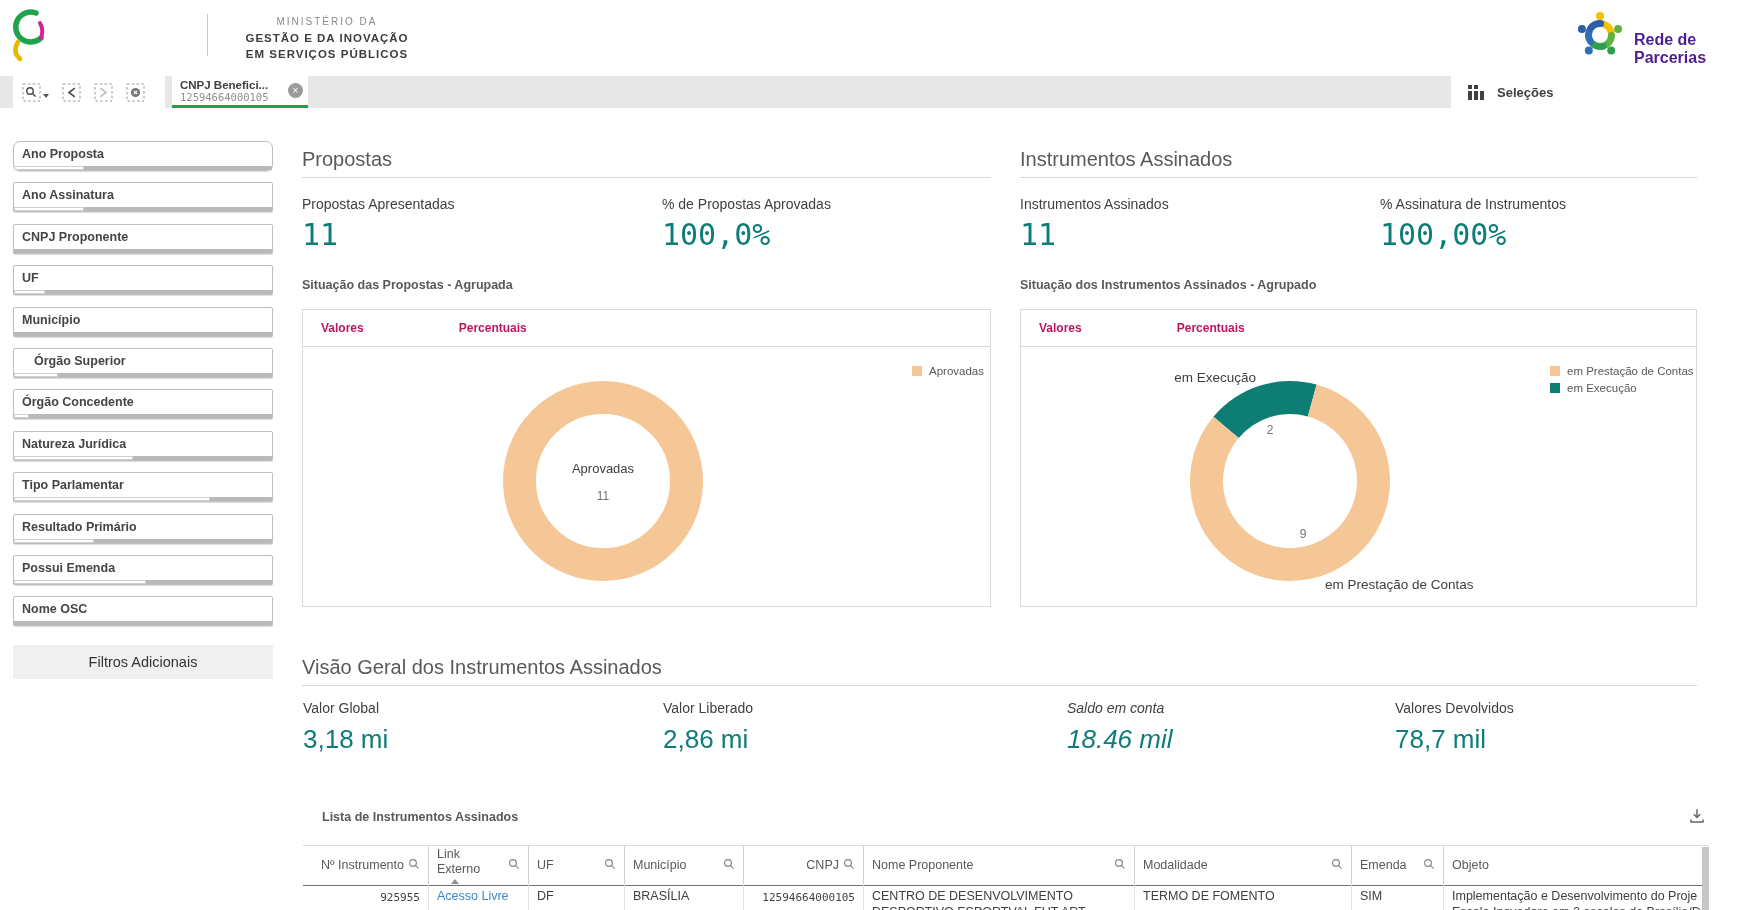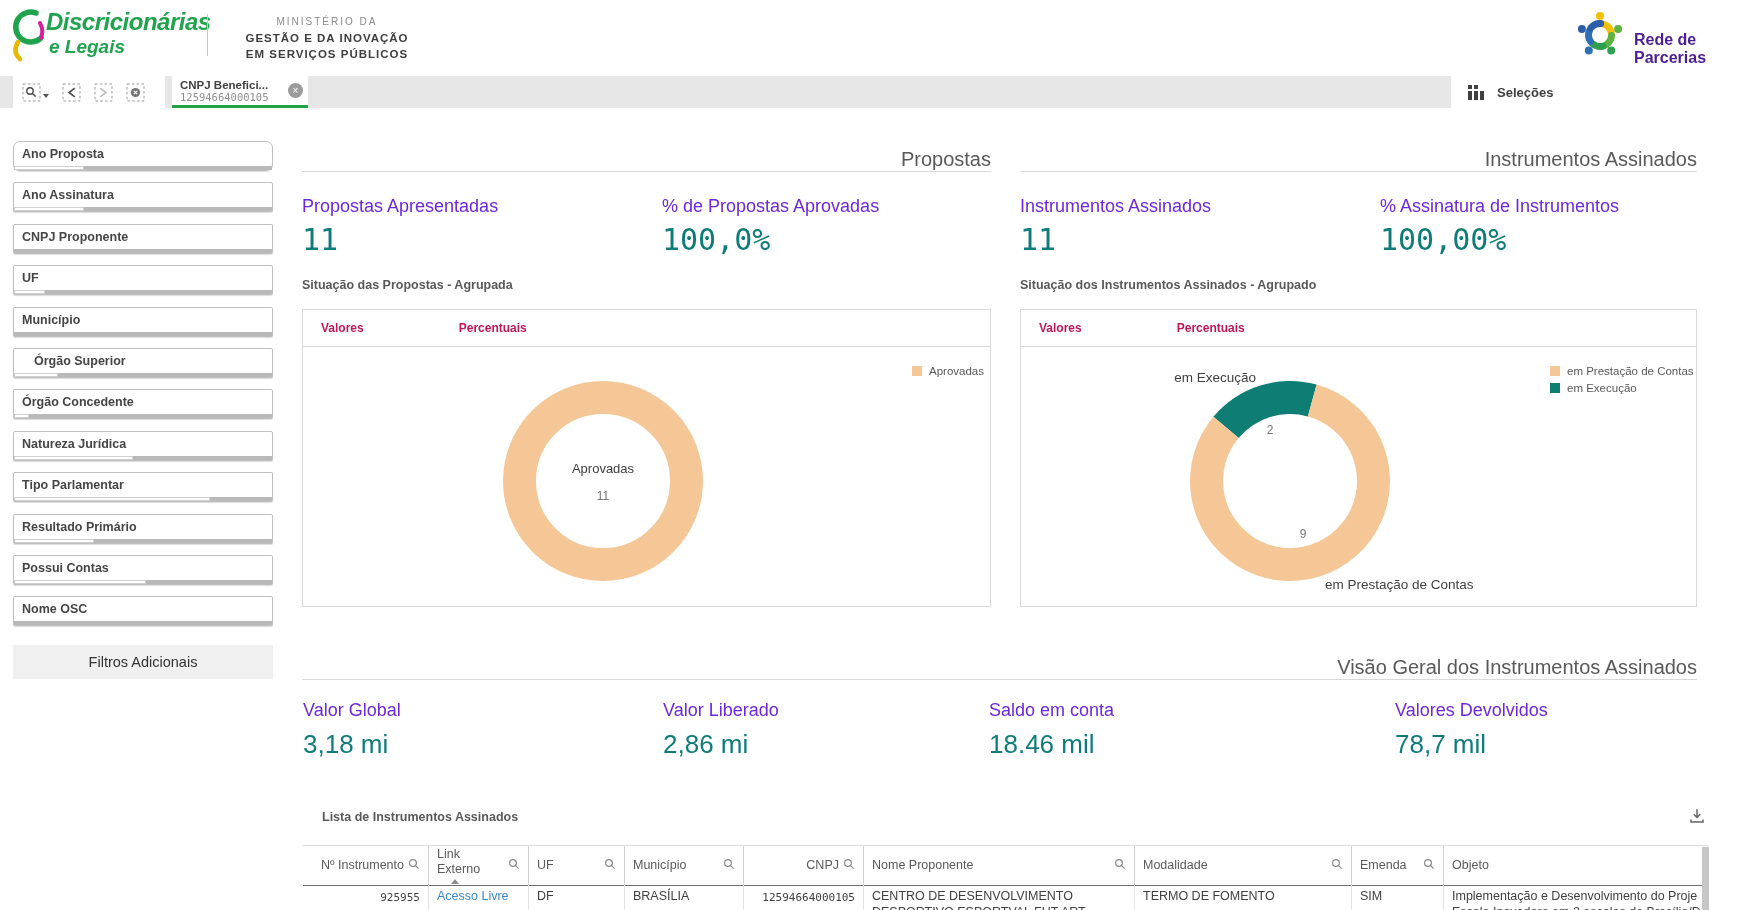--- a/index.html
+++ b/index.html
@@ -32,25 +32,25 @@
   .selections-label{font-size:13px;font-weight:bold;color:#404040;}
 
   
   .filter-item{position:absolute;left:13px;width:260px;height:30px;background:#fff;border:1px solid #bfbfbf;border-radius:2px;box-sizing:border-box;box-shadow:0 1px 1px rgba(0,0,0,0.14);cursor:pointer;}
   .filter-label{font-size:12.5px;font-weight:bold;color:#454545;padding:5px 8px;white-space:nowrap;}
   .filter-bar{position:absolute;left:0;bottom:0;height:4px;width:100%;background:#b9b9b9;}
   .filter-bar-thumb{height:100%;background:#fff;box-shadow:inset 0 0 0 1px #cfcfcf;}
   .more-filters{position:absolute;left:13px;top:645px;width:260px;height:34px;background:#f0f0f0;font-size:14.5px;color:#333;display:flex;align-items:center;justify-content:center;cursor:pointer;}
 
   
-  .section-hd{position:absolute;color:#595959;font-size:20px;border-bottom:1px solid #d9d9d9;padding-bottom:0;text-align:right;}
+  .section-hd{position:absolute;color:#595959;font-size:20px;border-bottom:1px solid #d9d9d9;padding-bottom:6px;}
   .chart-hd{position:absolute;font-size:12.5px;font-weight:bold;color:#595959;}
   .kpi-group{position:absolute;}
   .kpi{position:absolute;top:0;white-space:nowrap;}
-  .kpi-label{font-size:18px;color:#6d28d9;}
+  .kpi-label{font-size:14px;color:#404040;}
   .kpi-value{font-size:26px;color:#0e7c78;margin-top:8px;}
   .kpi-value.mono{font-family:"DejaVu Sans Mono",monospace;font-size:30px;margin-top:5px;}
 
   .chart-card{position:absolute;top:309px;height:298px;background:#fff;border:1px solid #d9d9d9;box-sizing:border-box;}
   .tabs{height:36px;border-bottom:1px solid #d9d9d9;display:flex;align-items:center;padding-left:18px;}
   .tab{font-size:12px;font-weight:bold;color:#be185d;cursor:pointer;}
   .tab.second{margin-left:95px;}
   .donut-svg{position:absolute;top:346px;}
   .donut-svg text{font-family:"Liberation Sans",sans-serif;}
   .legend{position:absolute;}
@@ -78,24 +78,20 @@
 
 <div class="app">
 
   <div class="top-header">
     <div class="logo-mark">
       <svg width="38" height="58" viewBox="0 0 38 58">
         <path d="M28,7 A15,15 0 1 0 33,32" fill="none" stroke="#1fa34c" stroke-width="5.5" stroke-linecap="round"></path>
         <path d="M10,36 Q4,46 12,53" fill="none" stroke="#e6b800" stroke-width="4.5" stroke-linecap="round"></path>
         <path d="M33,32 Q36,24 32,17" fill="none" stroke="#d6219c" stroke-width="4" stroke-linecap="round"></path>
       </svg>
-    </div>
-    <div class="logo-text">
-      <div class="logo-l1">Discricionárias</div>
-      <div class="logo-l2">e Legais</div>
     </div>
     <div class="hdr-divider"></div>
     <div class="ministry">
       <div class="min-l1">MINISTÉRIO DA</div>
       <div class="min-l2">GESTÃO E DA INOVAÇÃO</div>
       <div class="min-l2">EM SERVIÇOS PÚBLICOS</div>
     </div>
     <div class="brand">
       <svg id="star-logo" width="54" height="54" viewBox="0 0 54 54">
           <g>
@@ -224,21 +220,21 @@
           <div class="filter-bar-thumb" style="width: 76%;"></div>
         </div>
       </div>
       <div class="filter-item" style="top: 513.6px;">
         <div class="filter-label">Resultado Primário</div>
         <div class="filter-bar">
           <div class="filter-bar-thumb" style="width: 31%;"></div>
         </div>
       </div>
       <div class="filter-item" style="top: 555px;">
-        <div class="filter-label">Possui Contas</div>
+        <div class="filter-label">Possui Emenda</div>
         <div class="filter-bar">
           <div class="filter-bar-thumb" style="width: 51%;"></div>
         </div>
       </div>
       <div class="filter-item" style="top: 596.4px;">
         <div class="filter-label">Nome OSC</div>
         <div class="filter-bar"></div>
       </div>
     </div>
   <div class="more-filters">Filtros Adicionais</div>
@@ -313,21 +309,21 @@
   <div class="section-hd" style="left:302px;top:656px;width:1395px;">Visão Geral dos Instrumentos Assinados</div>
   <div class="kpi-group" id="kpis-visao" style="left:303px;top:700px;">
       <div class="kpi" style="left: 0px;">
         <div class="kpi-label">Valor Global</div>
         <div class="kpi-value">3,18 mi</div>
       </div>
       <div class="kpi" style="left: 360px;">
         <div class="kpi-label">Valor Liberado</div>
         <div class="kpi-value">2,86 mi</div>
       </div>
-      <div class="kpi" style="left: 686px;">
+      <div class="kpi" style="left: 764px; font-style: italic;">
         <div class="kpi-label">Saldo em conta</div>
         <div class="kpi-value">18.46 mil</div>
       </div>
       <div class="kpi" style="left: 1080px; margin-left: 12px;">
         <div class="kpi-label">Valores Devolvidos</div>
         <div class="kpi-value">78,7 mil</div>
       </div>
     </div>
 
   <div class="table-wrap">

